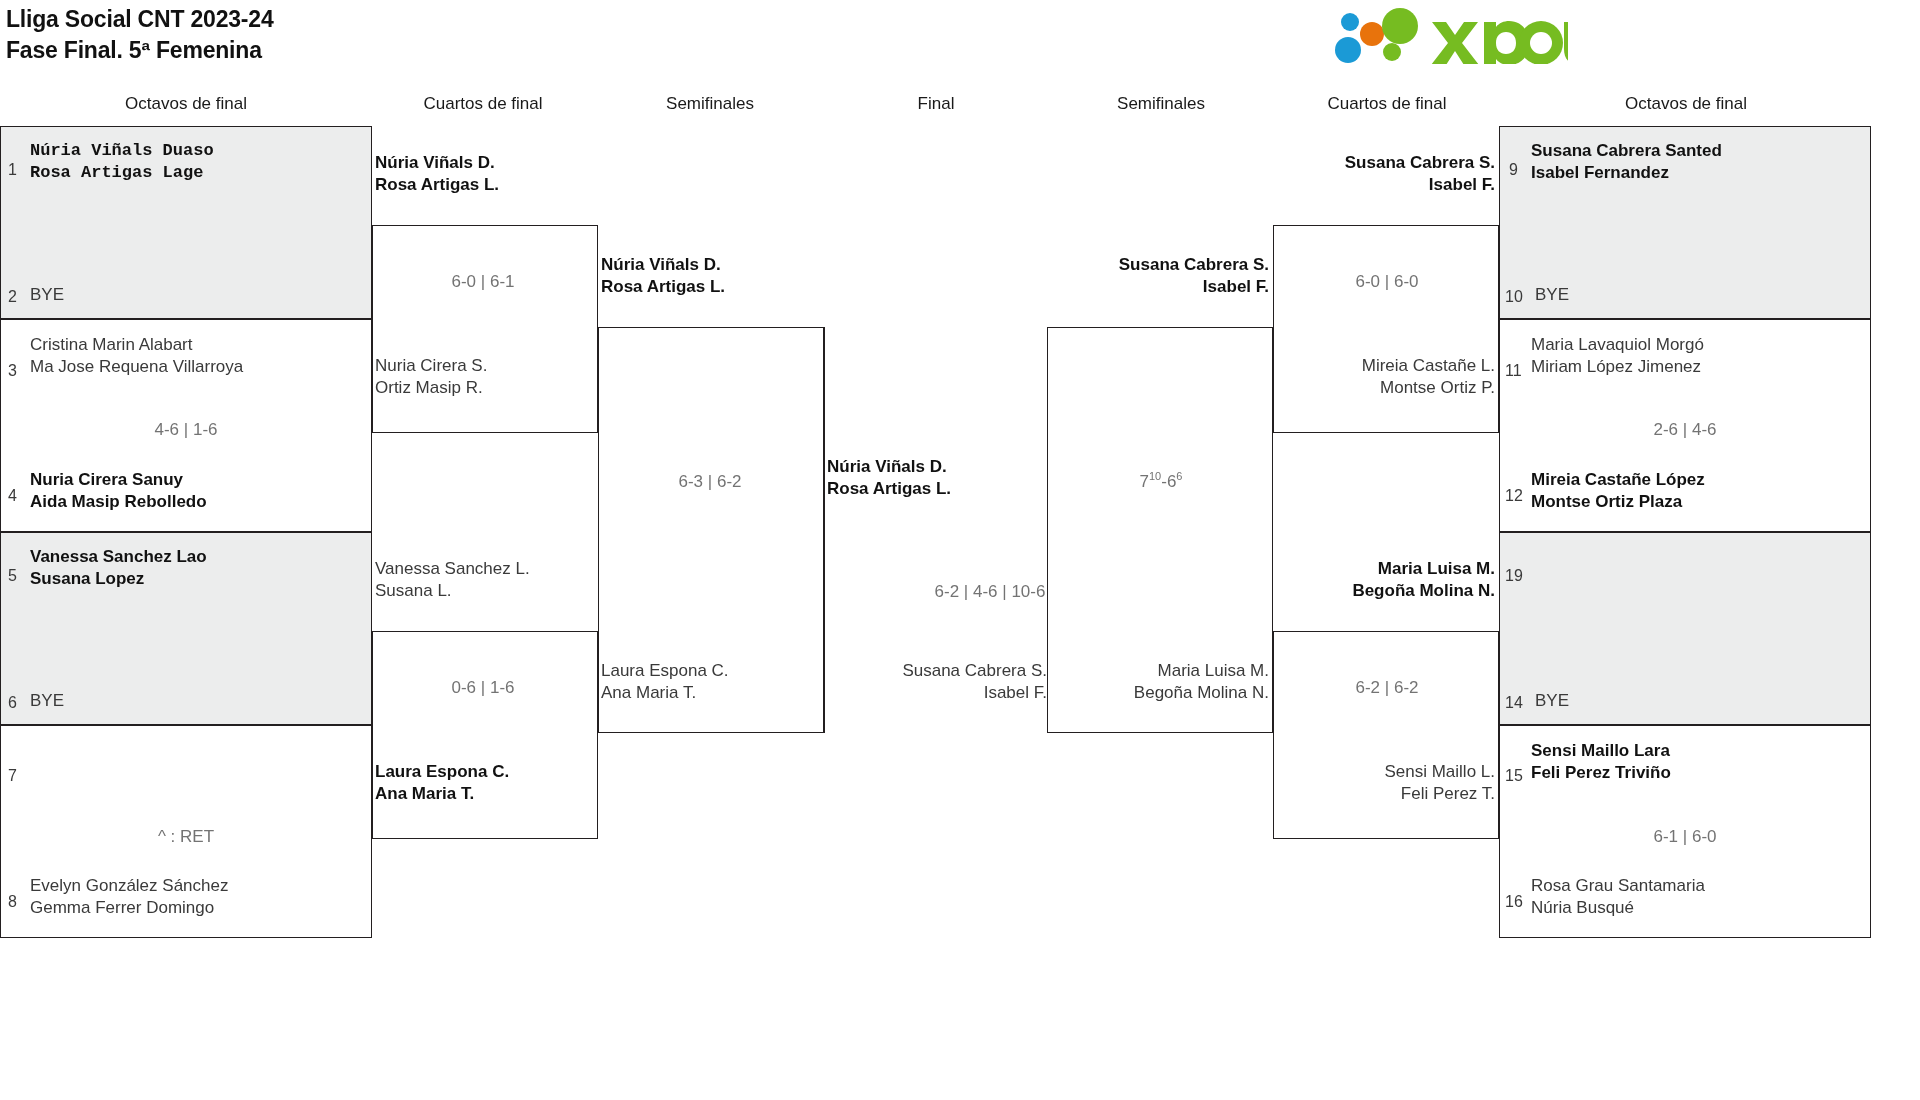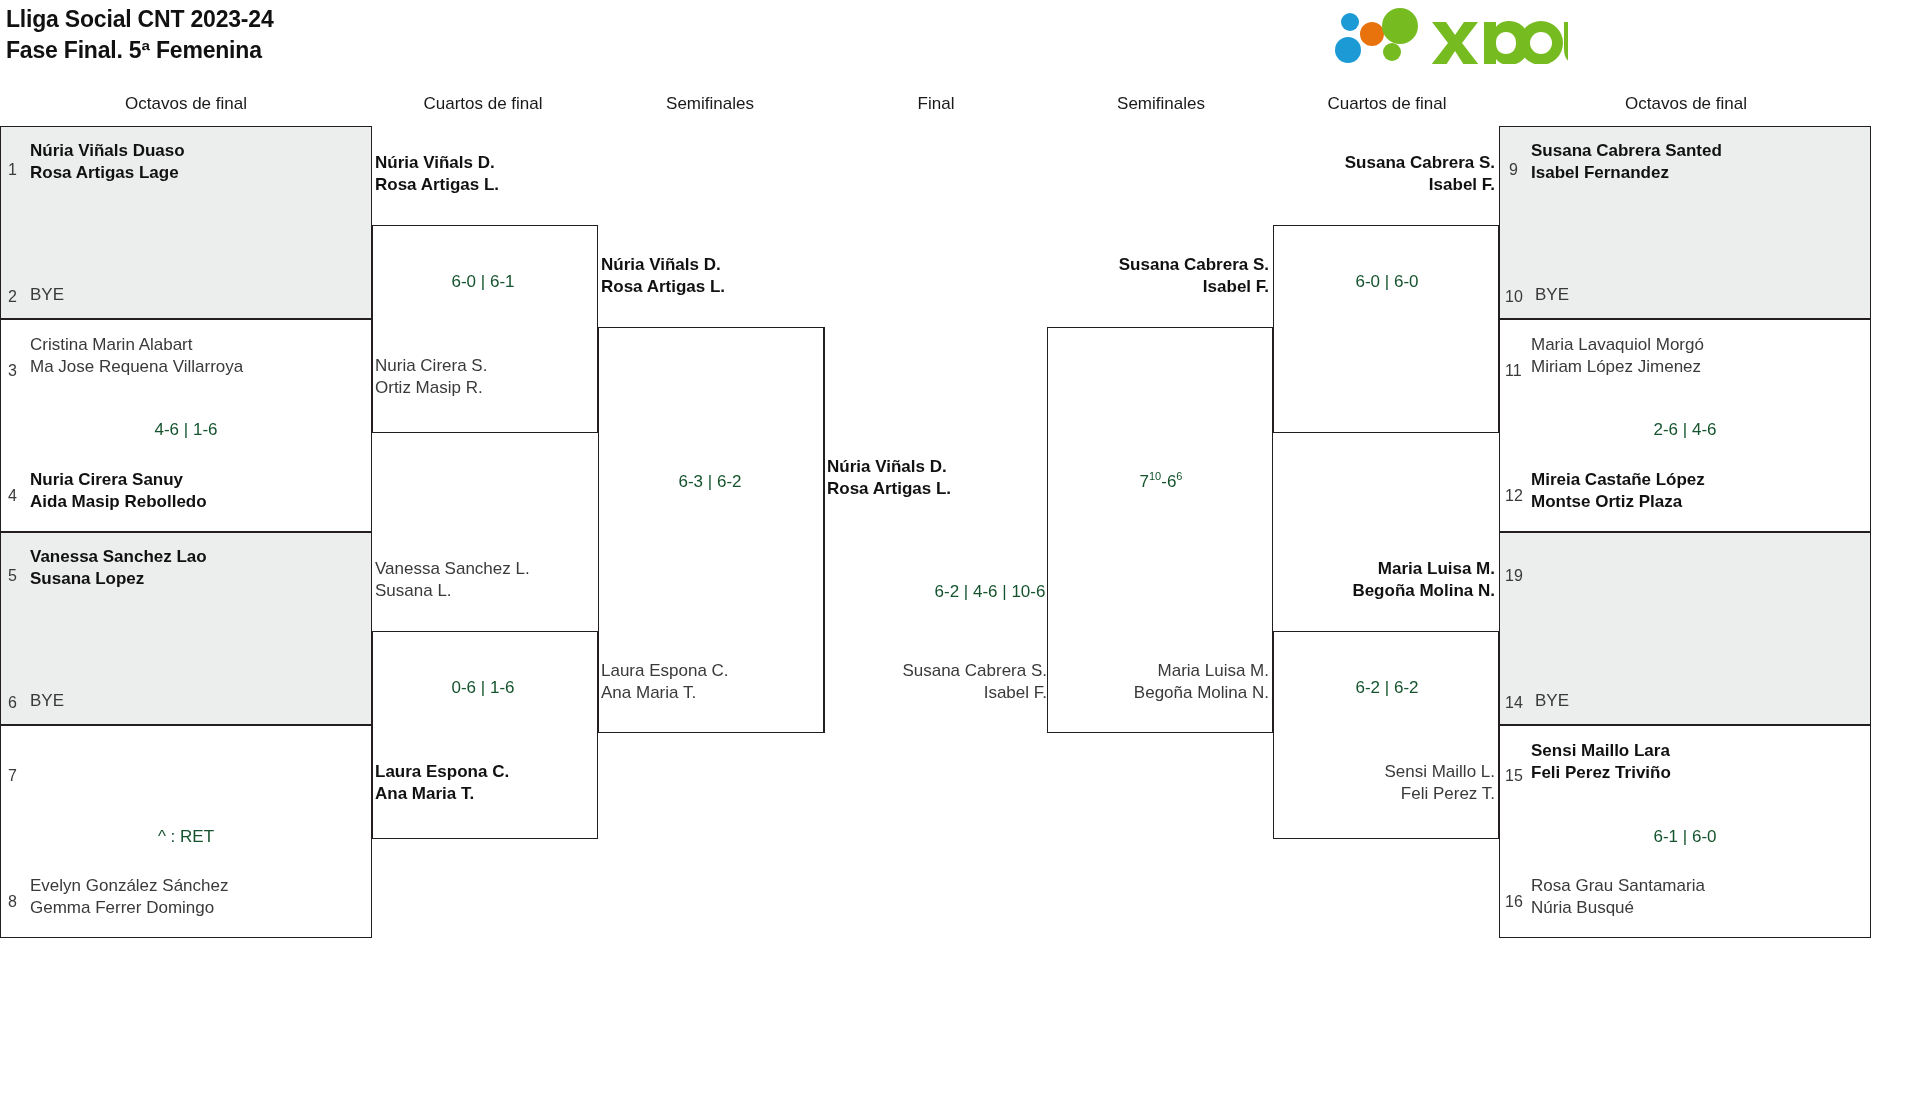--- a/index.html
+++ b/index.html
@@ -47,21 +47,21 @@
   .seed-names {
     position: absolute;
     font-size: 17px; line-height: 22px; color: #3a3a3a;
     white-space: nowrap;
   }
   .seed-names.win { color: #111; font-weight: 700; }
   .seed-names.bye { font-size: 17px; color: #3a3a3a; }
 
   .score {
     position: absolute;
-    font-size: 17px; color: #14532d; line-height: 1;
+    font-size: 17px; color: #737373; line-height: 1;
     white-space: nowrap;
   }
   .score.centered { transform: translateX(-50%); }
   .score sup { font-size: 11px; vertical-align: super; line-height: 0; }
 
   
   .matchbox {
     position: absolute;
     border: 1px solid #231f20;
     background: #ffffff;
@@ -111,21 +111,21 @@
   <div class="round-label" style="left:186px;">Octavos de final</div>
   <div class="round-label" style="left:483px;">Cuartos de final</div>
   <div class="round-label" style="left:710px;">Semifinales</div>
   <div class="round-label" style="left:936px;">Final</div>
   <div class="round-label" style="left:1161px;">Semifinales</div>
   <div class="round-label" style="left:1387px;">Cuartos de final</div>
   <div class="round-label" style="left:1686px;">Octavos de final</div>
 
   <div class="seedbox shaded" style="left:0px; top:126px; width:372px; height:193px;"></div>
   <div class="seed-num" style="left:8px;  top:162px;">1</div>
-  <div class="seed-names win" style="left:30px; top:140px;">
+  <div class="seed-names win" style="left:30px; top:140px;font-family:Liberation Mono, monospace;">
     <div>Núria Viñals Duaso</div>
     <div>Rosa Artigas Lage</div>
   </div>
   <div class="seed-num" style="left:8px;  top:289px;">2</div>
   <div class="seed-names bye" style="left:30px; top:284px;">
     <div>BYE</div>
   </div>
 
   <div class="seedbox" style="left:0px; top:319px; width:372px; height:213px;"></div>
   <div class="seed-num" style="left:8px;  top:363px;">3</div>
@@ -215,20 +215,24 @@
     <div>Maria Luisa M.</div>
     <div>Begoña Molina N.</div>
   </div>
 
   <div class="player right win" style="left:1273px; top:152px; width:222px;">
     <div>Susana Cabrera S.</div>
     <div>Isabel F.</div>
   </div>
   <div class="matchbox" style="left:1273px; top:225px; width:226px; height:208px;"></div>
   <div class="score centered" style="left:1387px; top:273px;">6-0 | 6-0</div>
+  <div class="player right" style="left:1273px; top:355px; width:222px;">
+    <div>Mireia Castañe L.</div>
+    <div>Montse Ortiz P.</div>
+  </div>
 
   <div class="player right win" style="left:1273px; top:558px; width:222px;">
     <div>Maria Luisa M.</div>
     <div>Begoña Molina N.</div>
   </div>
   <div class="matchbox" style="left:1273px; top:631px; width:226px; height:208px;"></div>
   <div class="score centered" style="left:1387px; top:679px;">6-2 | 6-2</div>
   <div class="player right" style="left:1273px; top:761px; width:222px;">
     <div>Sensi Maillo L.</div>
     <div>Feli Perez T.</div>

